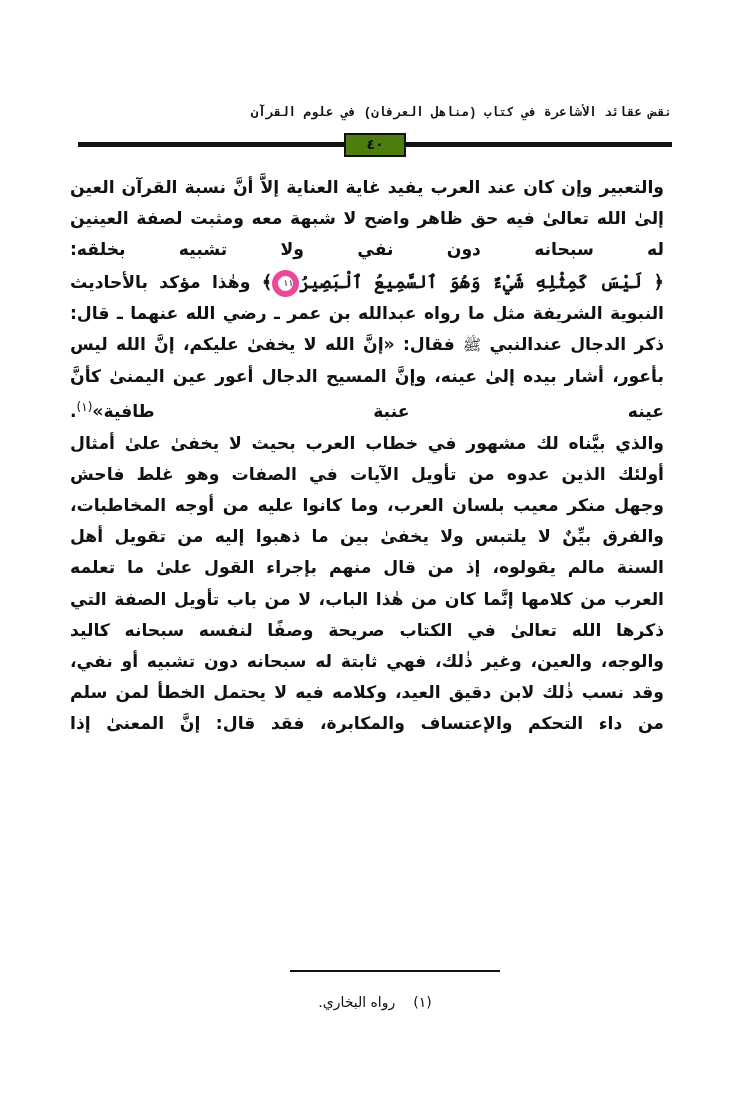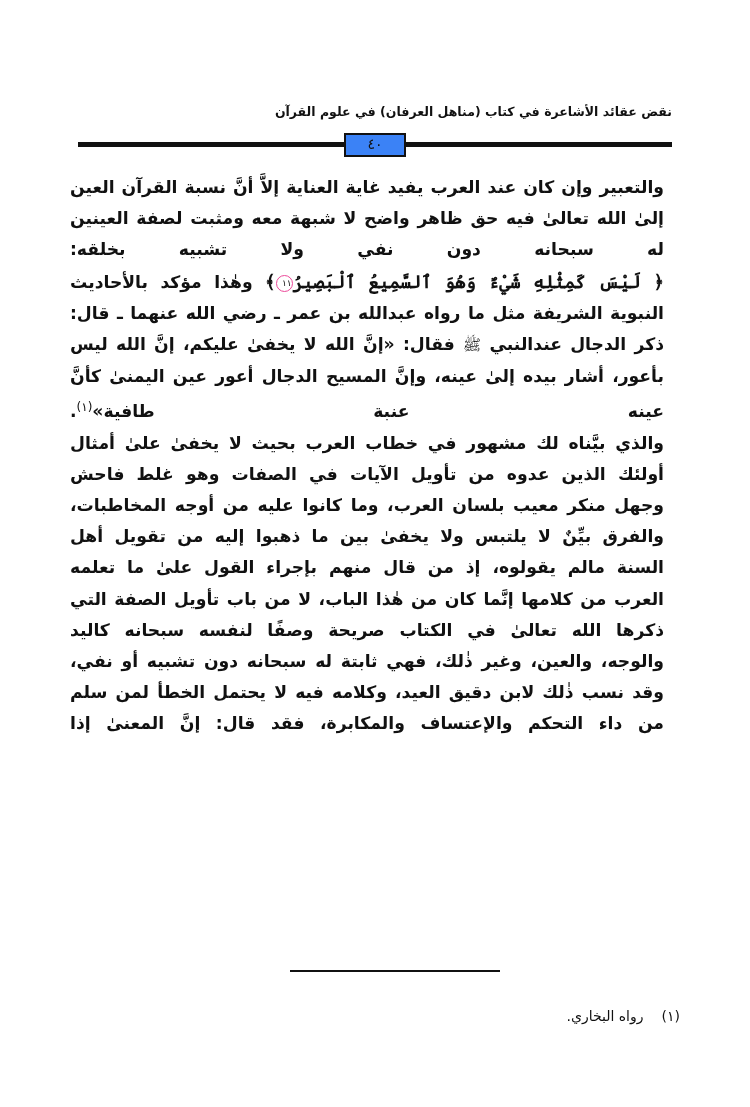--- a/index.html
+++ b/index.html
@@ -23,20 +23,21 @@
   }
 
   
   .header {
     position: absolute;
     top: 104px;
     right: 78px;
     left: 62px;
     text-align: right;
     direction: rtl;
+    font-family: Liberation Mono, monospace;
   }
   .header-title {
     font-size: 12.5px;
     font-weight: bold;
     letter-spacing: 0px;
     color: #111;
     white-space: nowrap;
   }
 
   
@@ -53,26 +54,26 @@
     left: 0;
     right: 0;
     height: 5px;
     background: #111;
   }
   .page-number-box {
     position: absolute;
     top: 0;
     left: 50%;
     transform: translateX(-50%);
-    background: #3b82f6;
+    background: #4d7c0f;
     border: 2px solid #111;
     padding: 1px 14px 2px 14px;
     font-size: 14px;
     line-height: 17px;
-    font-weight: normal;
+    font-weight: bold;
     min-width: 30px;
     text-align: center;
   }
 
   
   .body-text {
     position: absolute;
     top: 172px;
     right: 86px;
     left: 70px;
@@ -92,21 +93,21 @@
   }
   .body-text p.last {
     text-align-last: justify;
   }
   .quran {
     font-family: "DejaVu Serif", "Liberation Serif", serif;
     font-size: 18px;
   }
   .ayah-no {
     display: inline-block;
-    border: 1px solid #ec4899;
+    border: 6px solid #ec4899;
     border-radius: 50%;
     width: 15px;
     height: 15px;
     line-height: 14px;
     text-align: right;
     font-size: 9px;
     font-weight: normal;
     vertical-align: 2px;
   }
   .footnote-ref {
@@ -123,24 +124,25 @@
   .footnote-sep {
     position: absolute;
     bottom: 135px;
     right: 250px;
     width: 210px;
     height: 2px;
     background: #111;
   }
   .footnote {
     position: absolute;
-    bottom: 80px;
+    bottom: 94px;
     right: 70px;
     left: 70px;
     direction: rtl;
+    text-align: center;
     font-size: 14px;
     line-height: 22px;
   }
   .footnote-num {
     margin-left: 18px;
   }
 </style>
 </head>
 <body>
 

